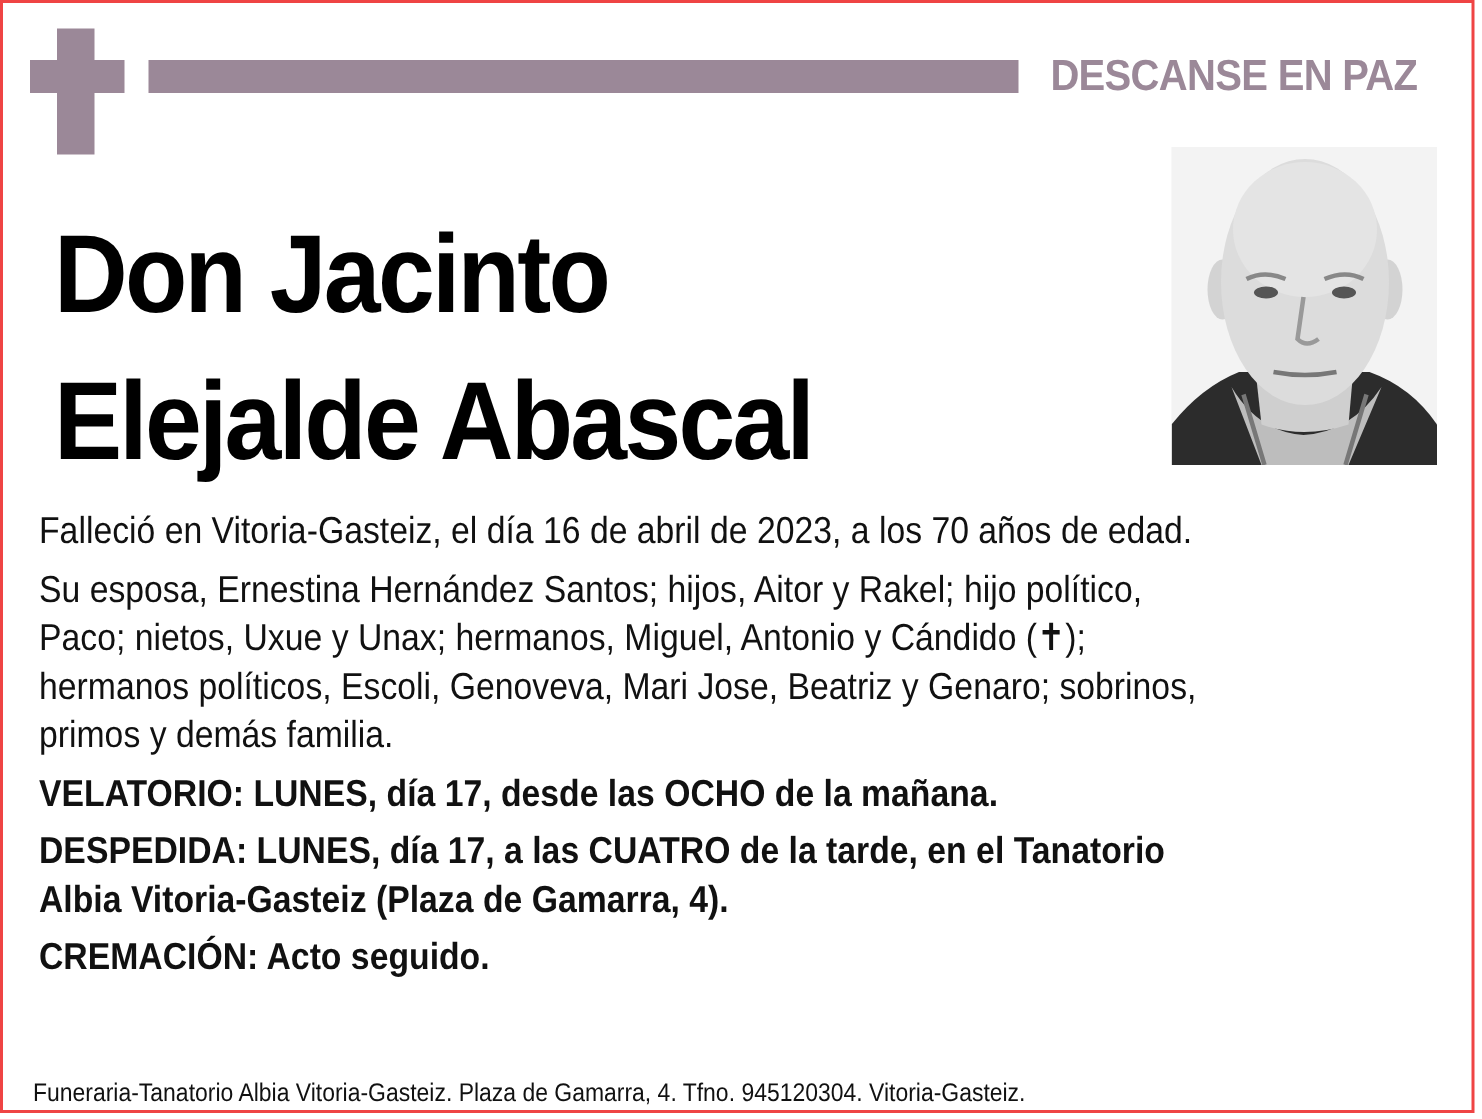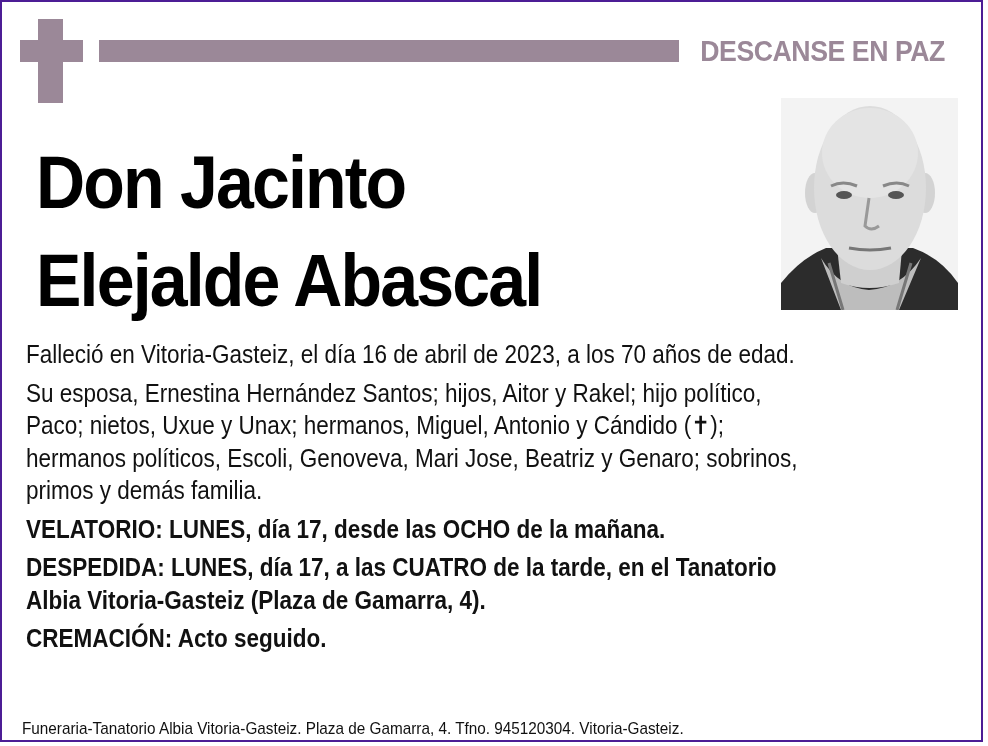--- a/index.html
+++ b/index.html
@@ -1,19 +1,19 @@
 <!DOCTYPE html>
 <html><head>
   <meta charset="utf-8">
   <style>
     html, body { margin: 0; padding: 0; background: #ffffff; }
     body { width: 988px; height: 746px; position: relative; overflow: hidden; font-family: "Liberation Sans", "DejaVu Sans", sans-serif; color: #111; }
     .frame {
       position: absolute; left: 0; top: 0; width: 983px; height: 742px;
-      border: 2px solid #4c1d95; box-sizing: border-box; background: #fff;
+      border: 2px solid #ef4444; box-sizing: border-box; background: #fff;
     }
     .cross-v { position: absolute; left: 36px; top: 17px; width: 25px; height: 84px; background: #9b8898; }
     .cross-h { position: absolute; left: 18px; top: 38px; width: 63px; height: 22px; background: #9b8898; }
     .rule { position: absolute; left: 97px; top: 38px; width: 580px; height: 22px; background: #9b8898; }
     .rip {
       position: absolute; right: 36px; top: 33px; font-size: 29px; font-weight: bold;
       color: #9b8898; letter-spacing: -0.5px; transform: scaleX(0.92); transform-origin: right center;
       white-space: nowrap;
     }
     .name {

